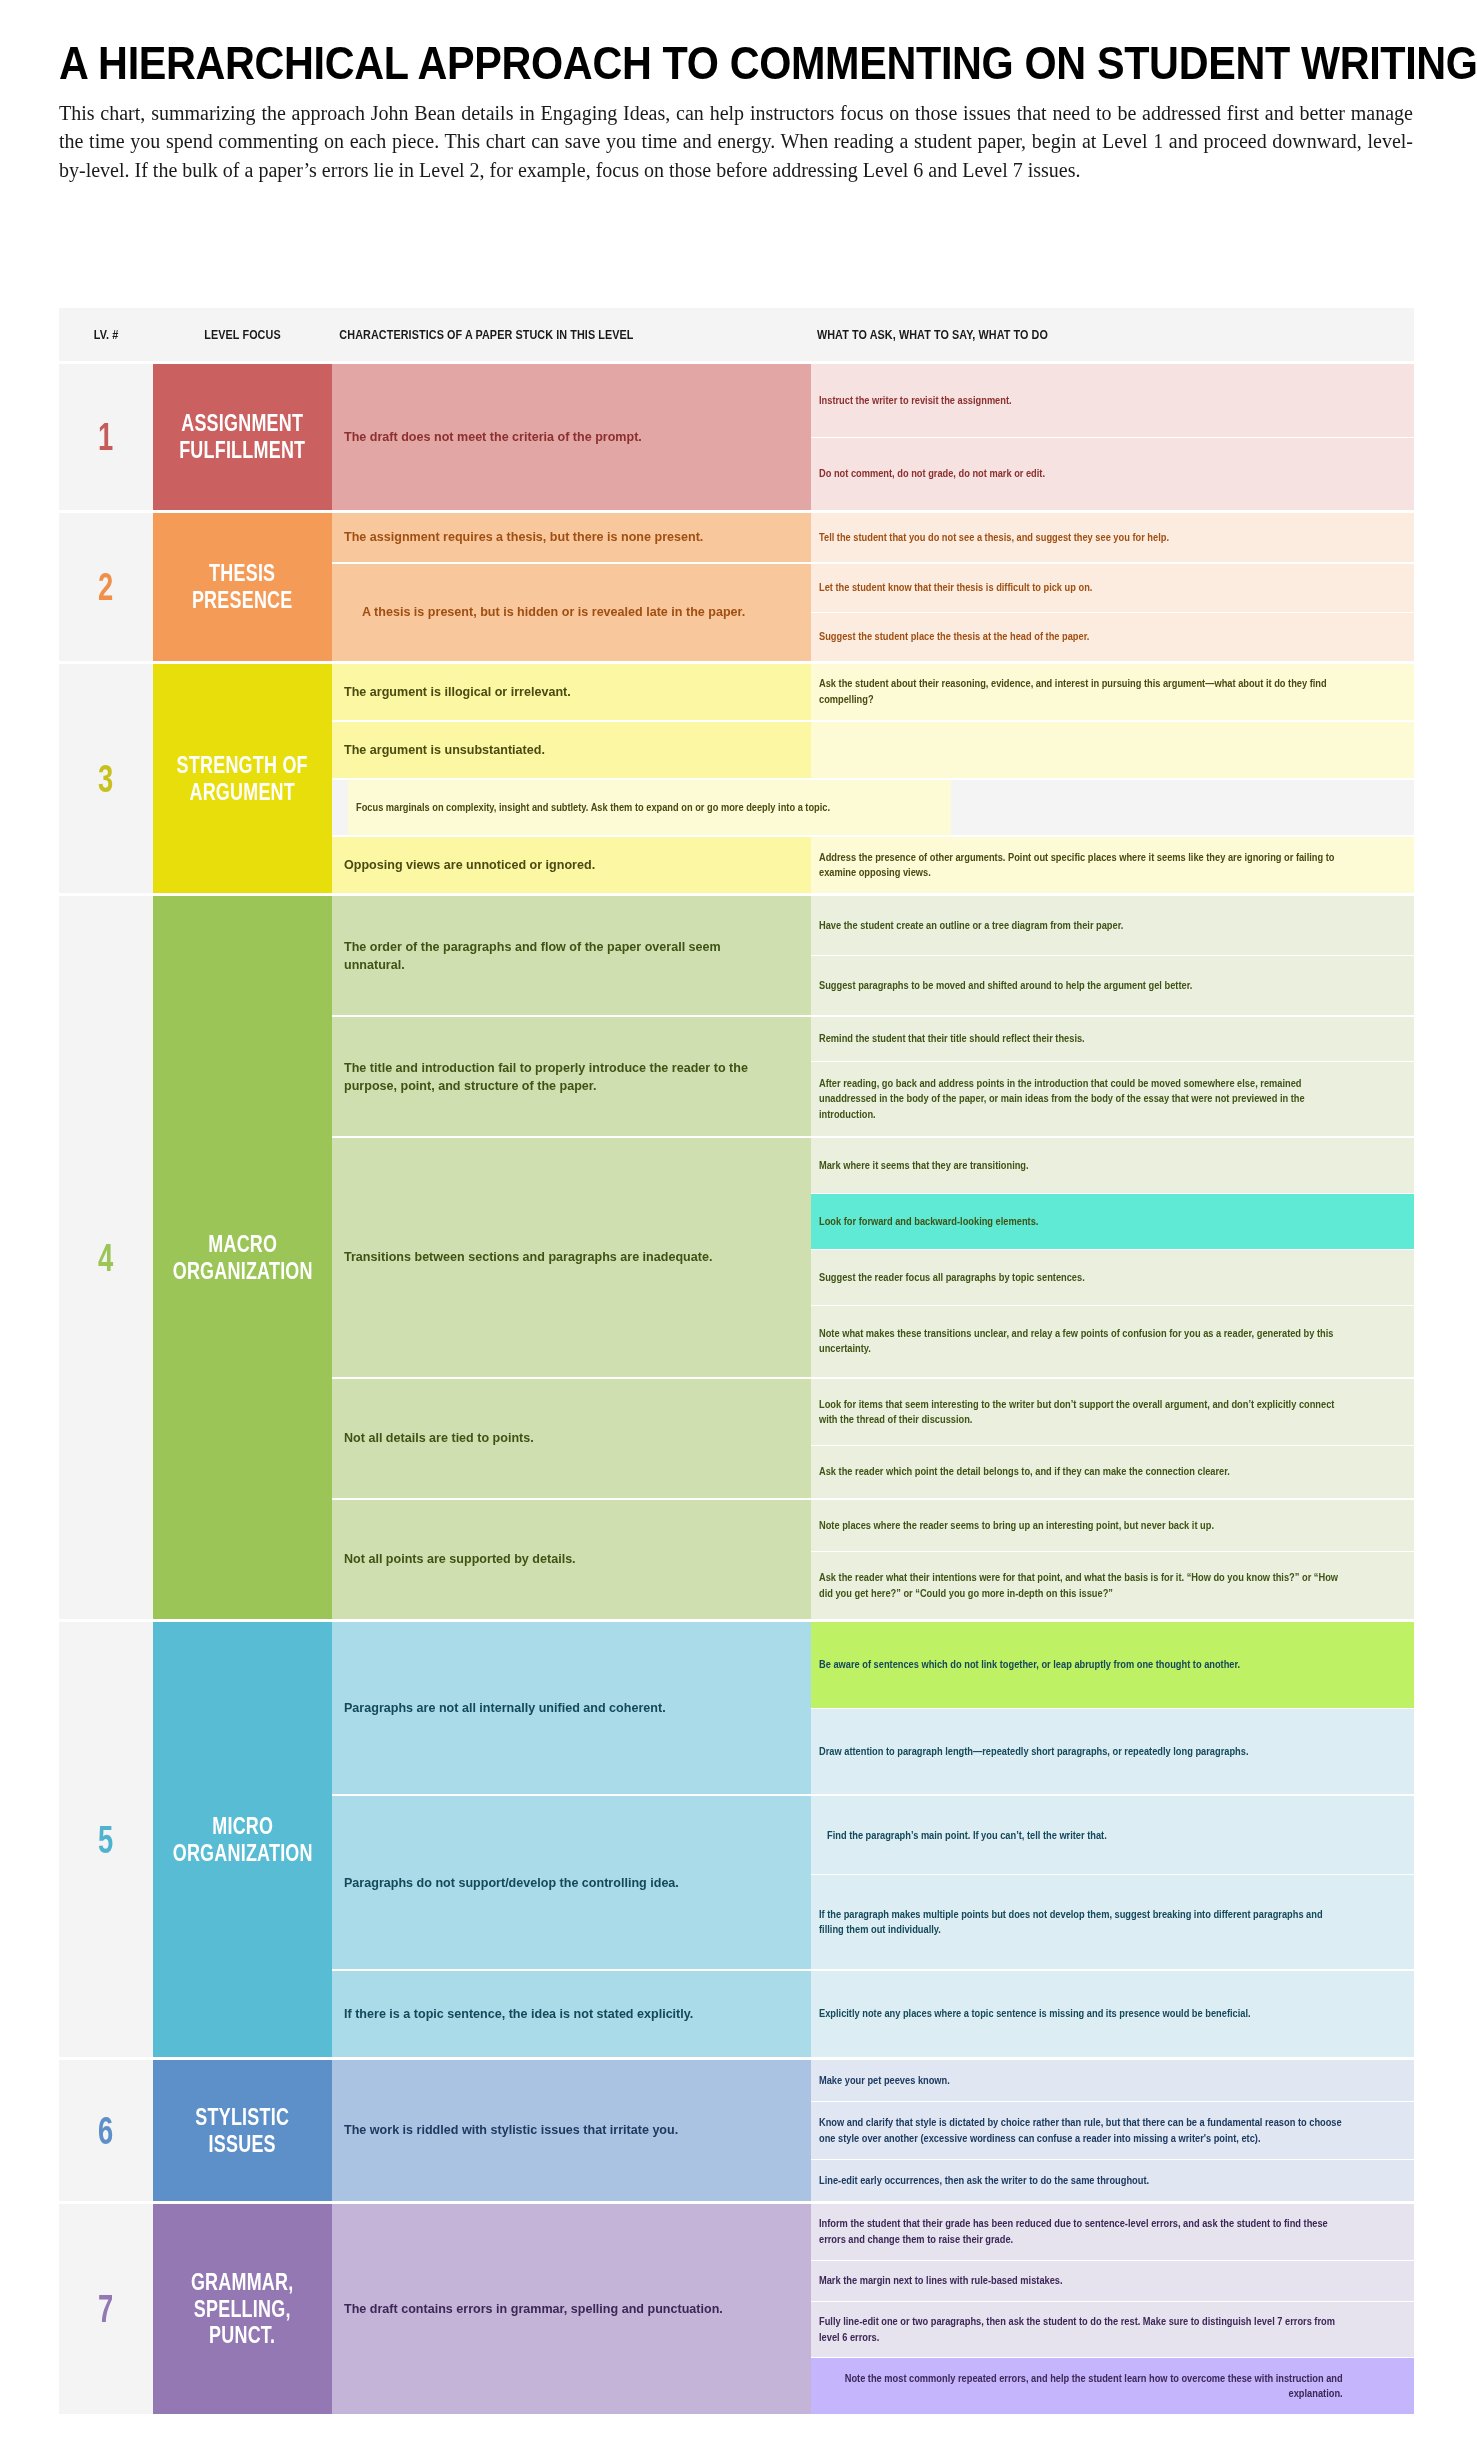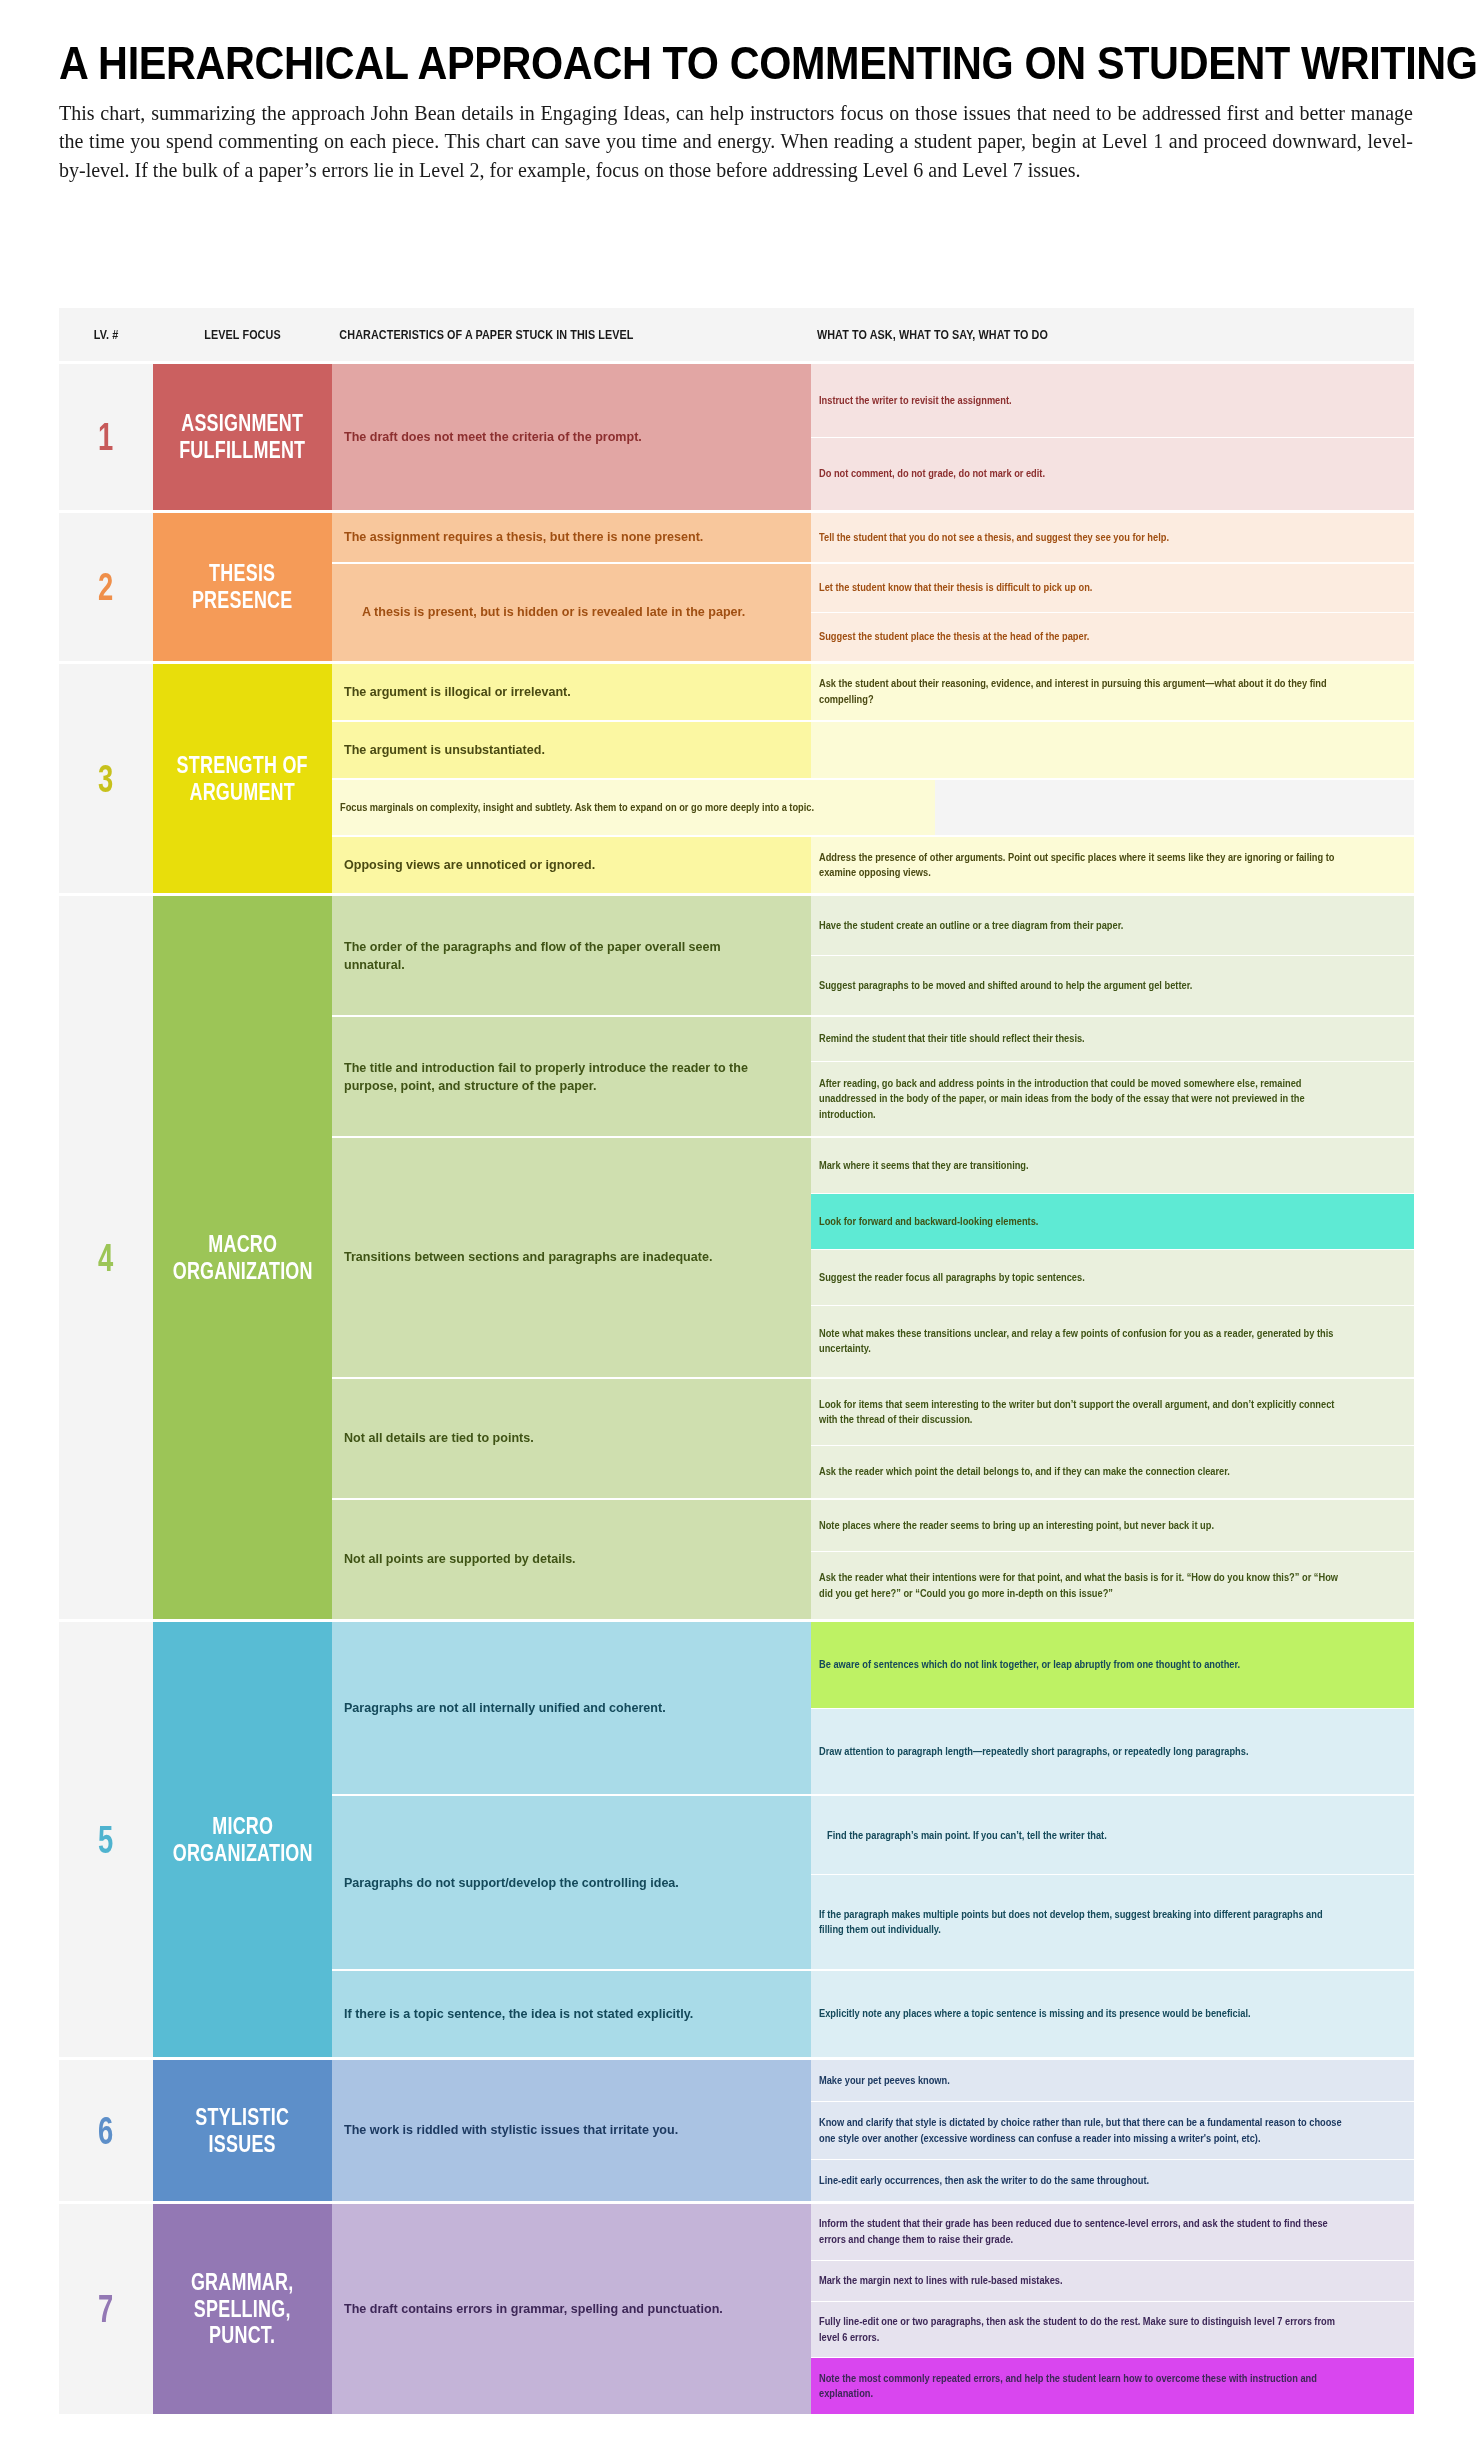--- a/index.html
+++ b/index.html
@@ -258,21 +258,21 @@
               <div class="cell-char" style="background: rgb(251, 247, 162);">
                 <div class="char-txt" style="color: rgb(74, 74, 19);">The argument is unsubstantiated.</div>
               </div>
               <div class="do-stack" style="background: rgb(252, 251, 214);">
                 <div class="cell-do" style="background: rgb(252, 251, 214);">
                   <div class="do-txt" style="color: rgb(74, 74, 19);"></div>
                 </div>
               </div>
             </div>
             <div class="charblock" style="flex: 1 1 0px;">
-              <div class="do-stack" style="background: #84cc16;">
+              <div class="do-stack" style="background: #84cc16; margin-left: 16px;">
                 <div class="cell-do" style="background: rgb(252, 251, 214);">
                   <div class="do-txt" style="color: rgb(74, 74, 19);">Focus marginals on complexity, insight and subtlety. Ask them to expand on or go more deeply into a topic.</div>
                 </div>
               </div>
             </div>
             <div class="charblock" style="flex: 1 1 0px;">
               <div class="cell-char" style="background: rgb(251, 247, 162);">
                 <div class="char-txt" style="color: rgb(74, 74, 19);">Opposing views are unnoticed or ignored.</div>
               </div>
               <div class="do-stack" style="background: rgb(252, 251, 214);">
@@ -451,21 +451,21 @@
               <div class="do-stack" style="background: rgb(230, 226, 238);">
                 <div class="cell-do" style="background: rgb(230, 226, 238);">
                   <div class="do-txt" style="color: rgb(61, 39, 87);">Inform the student that their grade has been reduced due to sentence-level errors, and ask the student to find these errors and change them to raise their grade.</div>
                 </div>
                 <div class="cell-do" style="background: rgb(230, 226, 238);">
                   <div class="do-txt" style="color: rgb(61, 39, 87);">Mark the margin next to lines with rule-based mistakes.</div>
                 </div>
                 <div class="cell-do" style="background: rgb(230, 226, 238);">
                   <div class="do-txt" style="color: rgb(61, 39, 87);">Fully line-edit one or two paragraphs, then ask the student to do the rest. Make sure to distinguish level 7 errors from level 6 errors.</div>
                 </div>
-                <div class="cell-do" style="background: #d946ef;">
+                <div class="cell-do" style="background: #c4b5fd; text-align: right;">
                   <div class="do-txt" style="color: rgb(61, 39, 87);">Note the most commonly repeated errors, and help the student learn how to overcome these with instruction and explanation.</div>
                 </div>
               </div>
             </div>
           </div>
         </div>
       </div>
 
   </div>
 </div>

